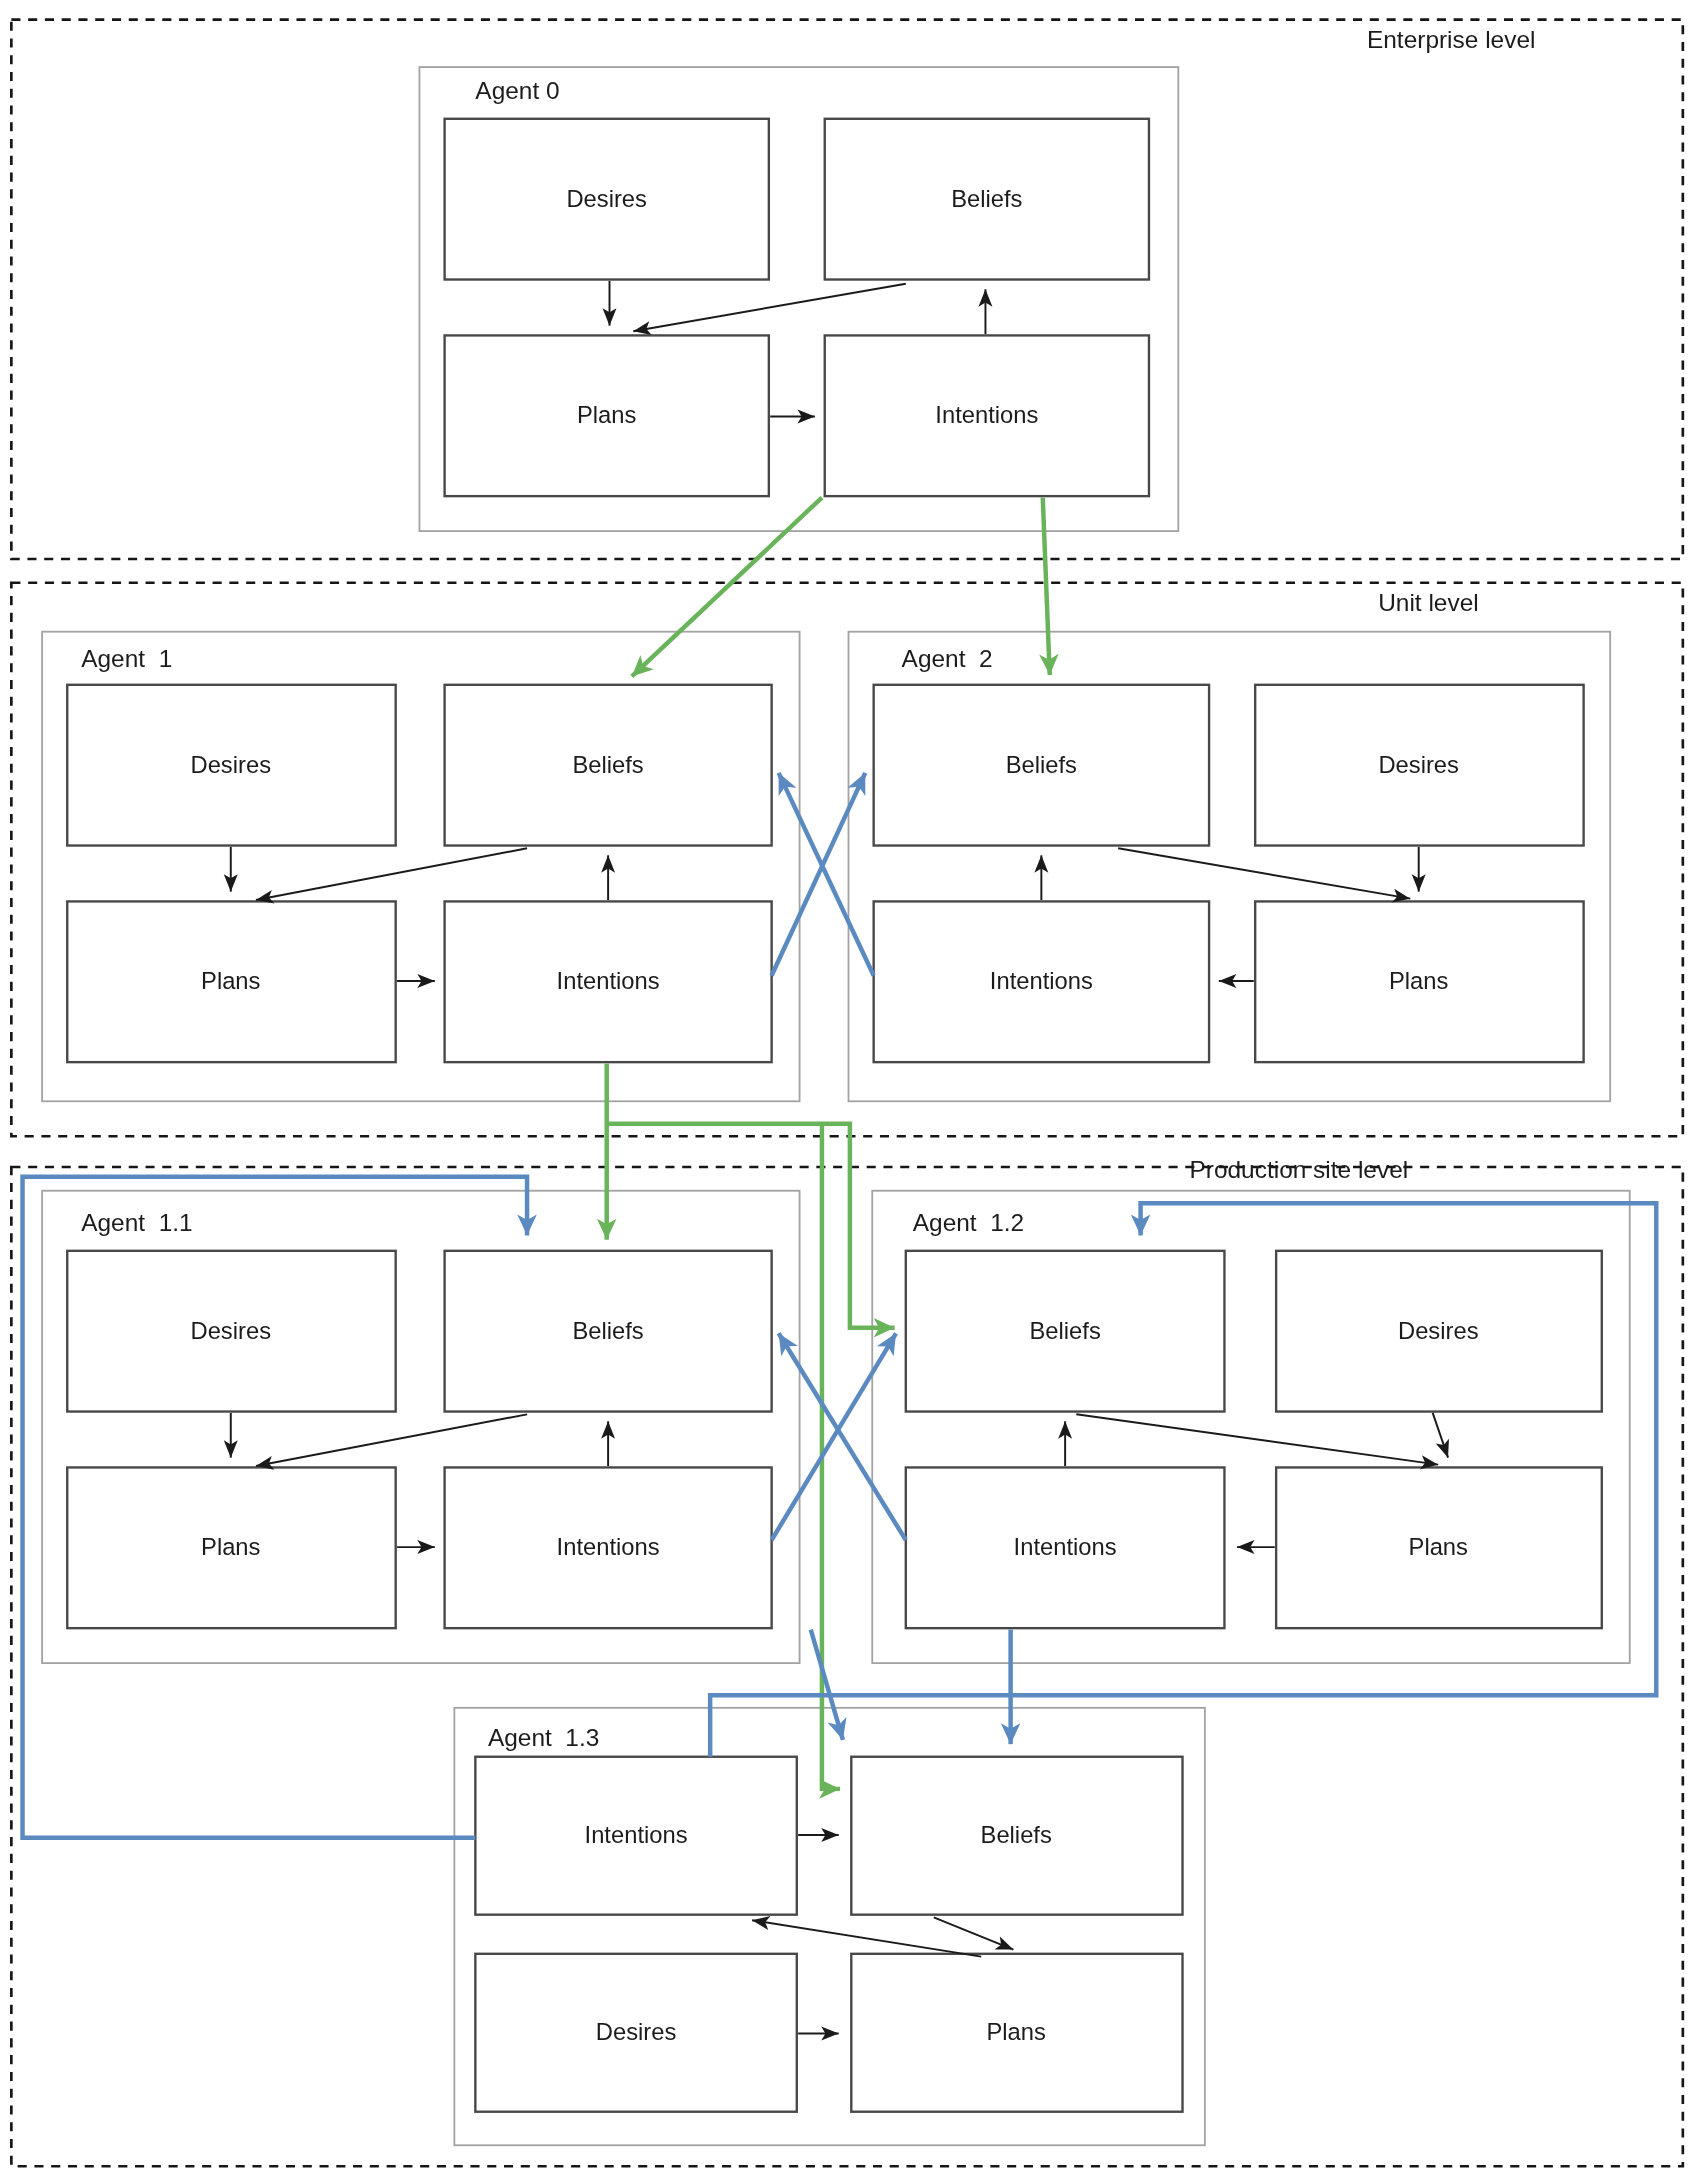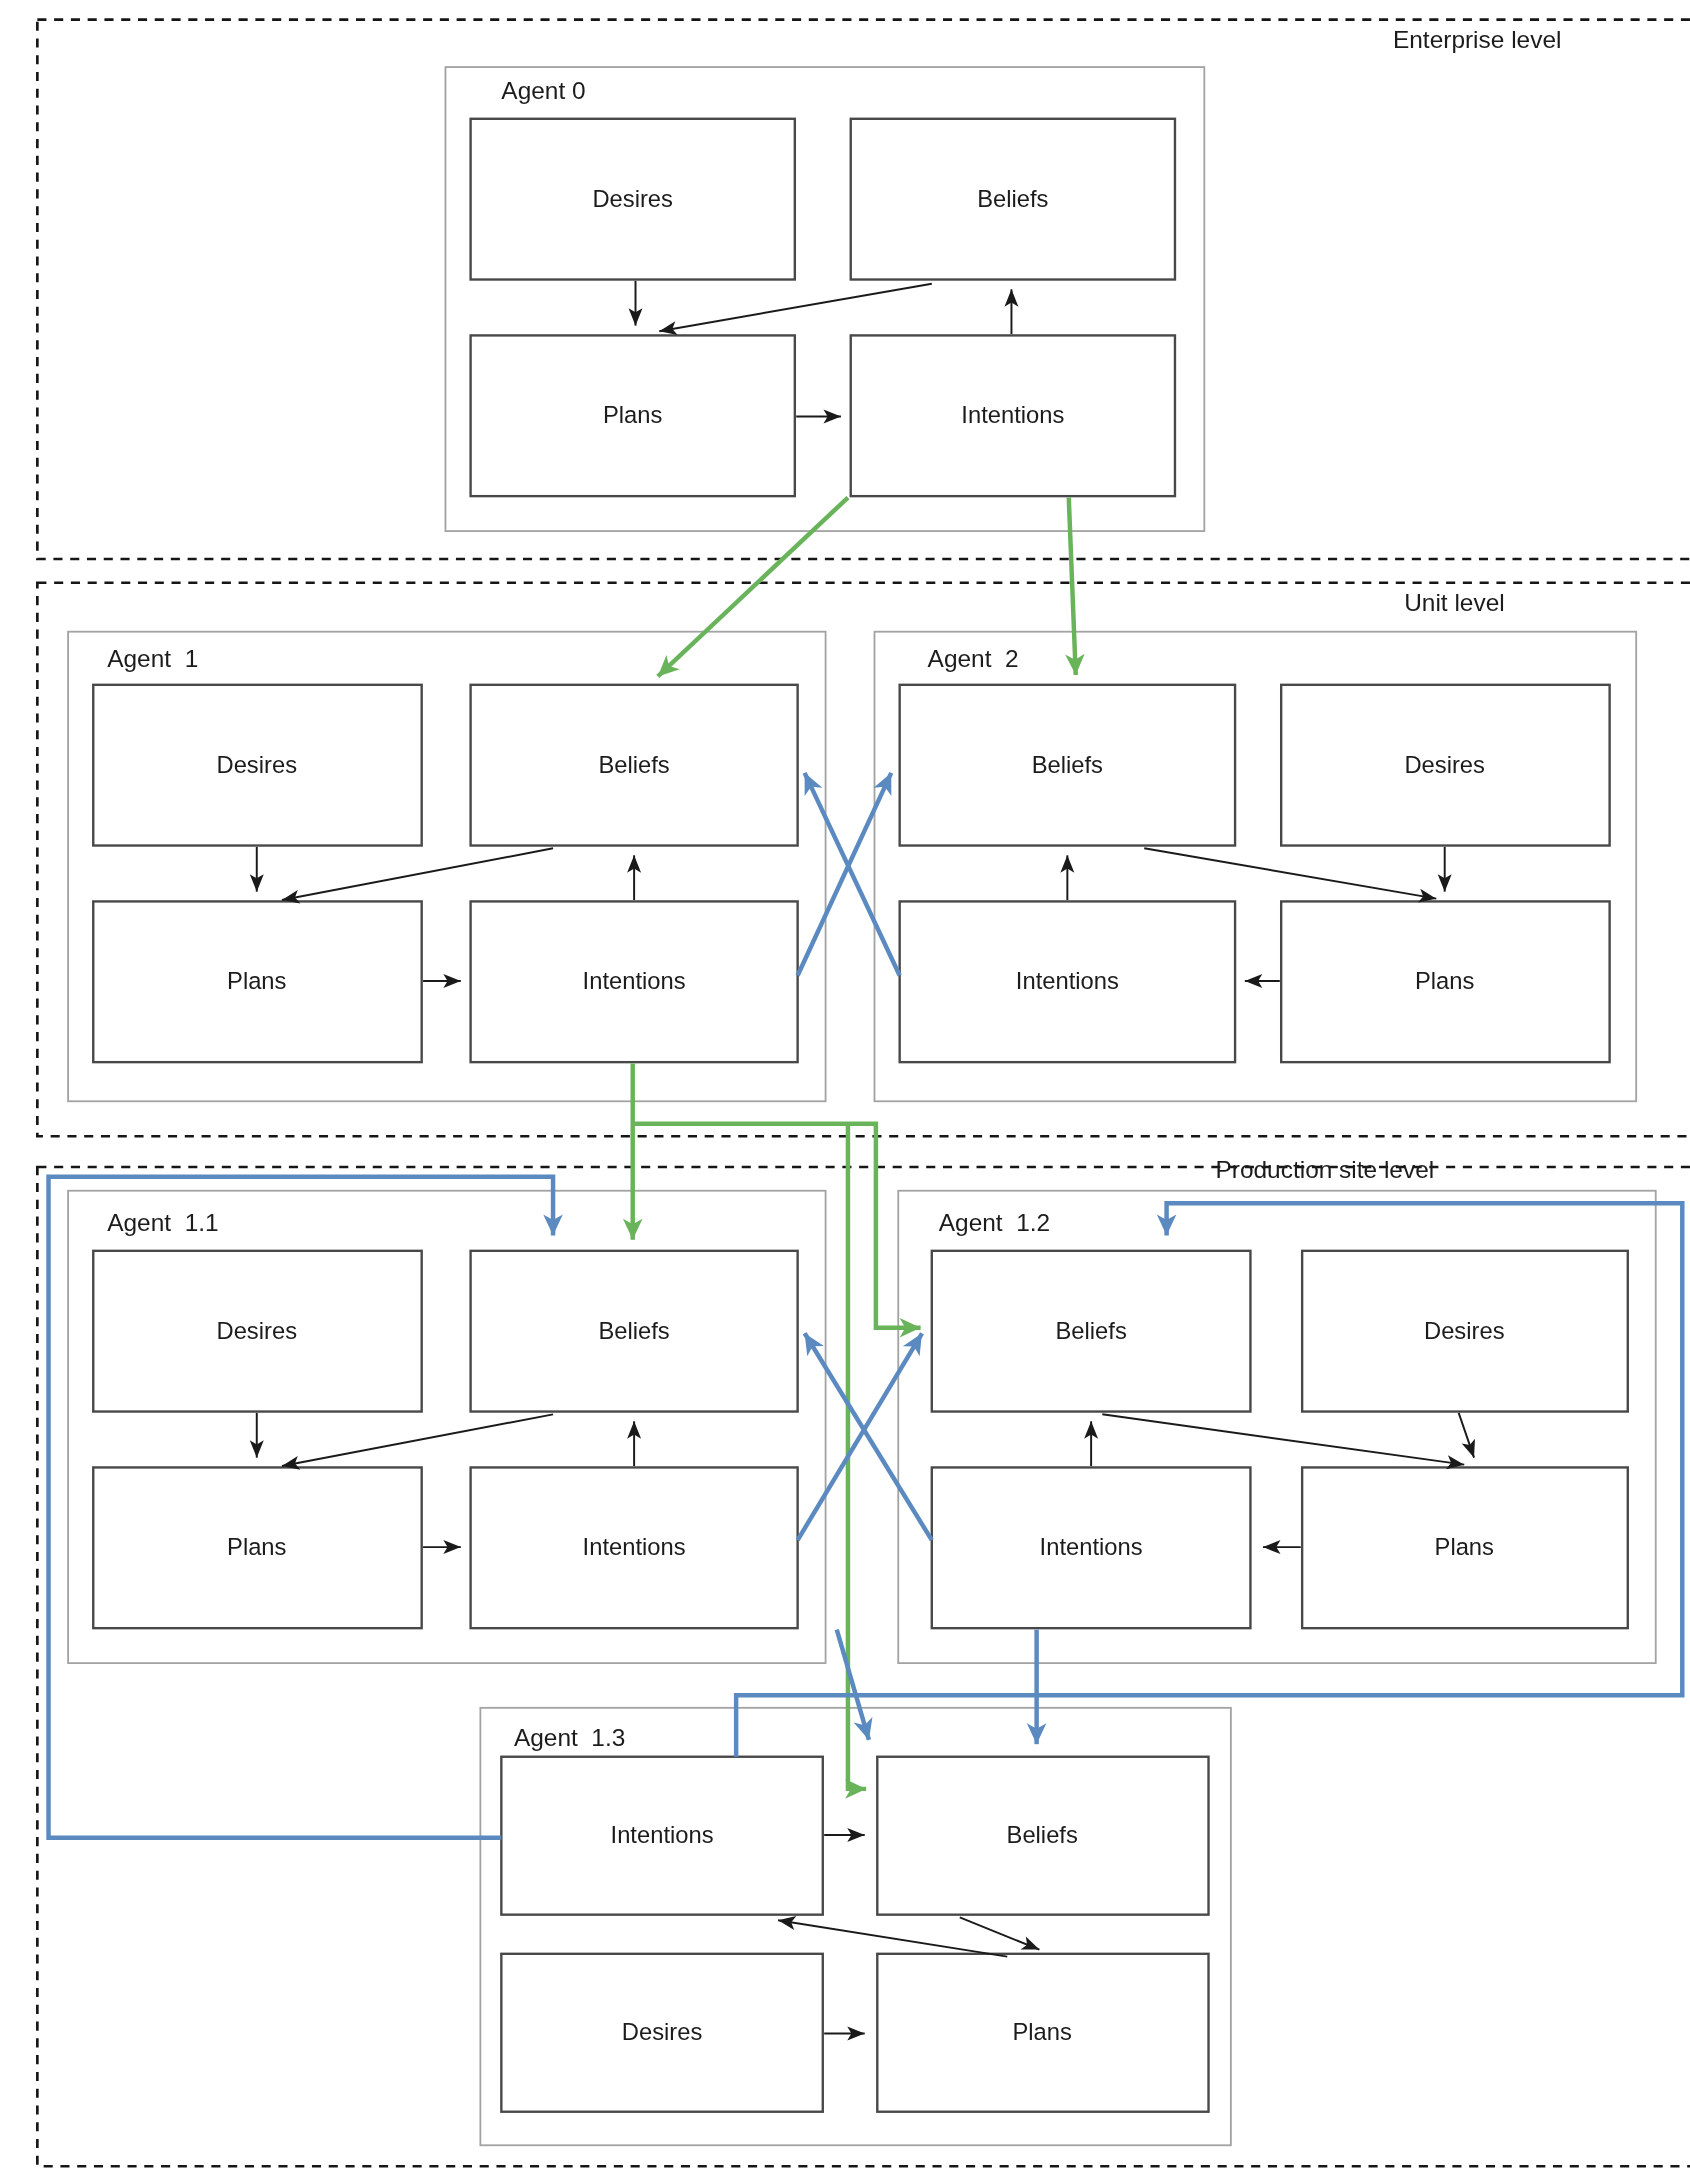--- a/index.html
+++ b/index.html
@@ -1,16 +1,16 @@
 <!DOCTYPE html>
 <html style="font-size:9.3px"><head>
 <meta charset="utf-8">
 <style>
   html,body{margin:0;padding:0;background:#ffffff;}
-  .stage{width:1378px;height:2183px;background:#ffffff;padding-left:26px;}
+  .stage{width:1378px;height:2183px;background:#ffffff;}
   svg{display:block;}
   text{font-family:"Liberation Sans","DejaVu Sans",sans-serif;fill:#1c1c1c;white-space:pre;}
   .node-rect{fill:#ffffff;stroke:#484848;stroke-width:1.7;}
   .agent-rect{fill:#ffffff;stroke:#a3a3a3;stroke-width:1.3;}
   .level-rect{fill:none;stroke:#161616;stroke-width:1.9;stroke-dasharray:6.5 5.5;}
   .node-label{font-size:17px;text-anchor:middle;}
   .agent-label{font-size:17.5px;text-anchor:start;}
   .level-label{font-size:17.5px;text-anchor:start;}
   .black-arrow{fill:none;stroke:#1a1a1a;stroke-width:1.4;}
   .flow{fill:none;stroke-width:3.2;}

